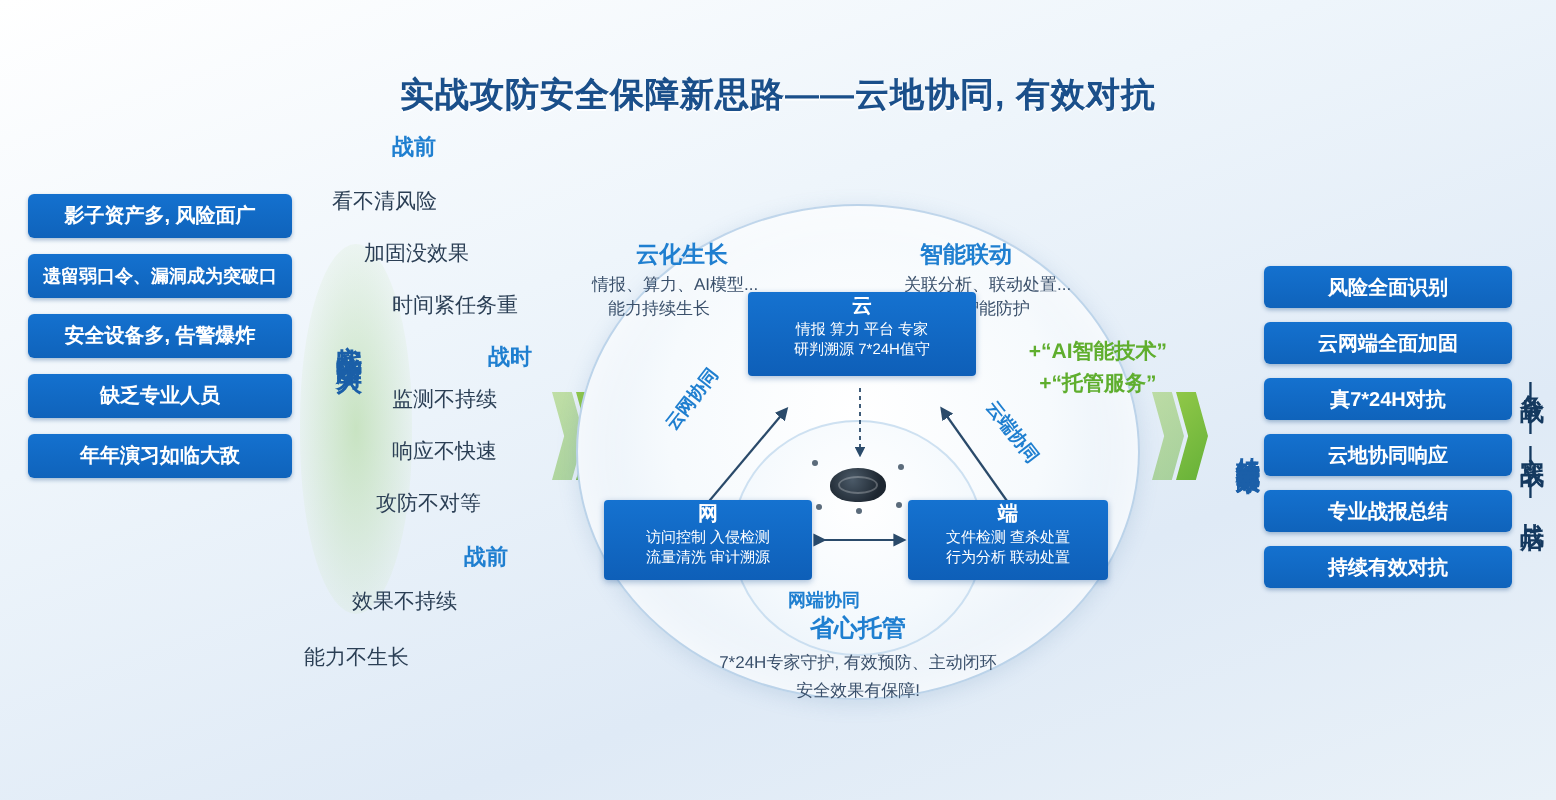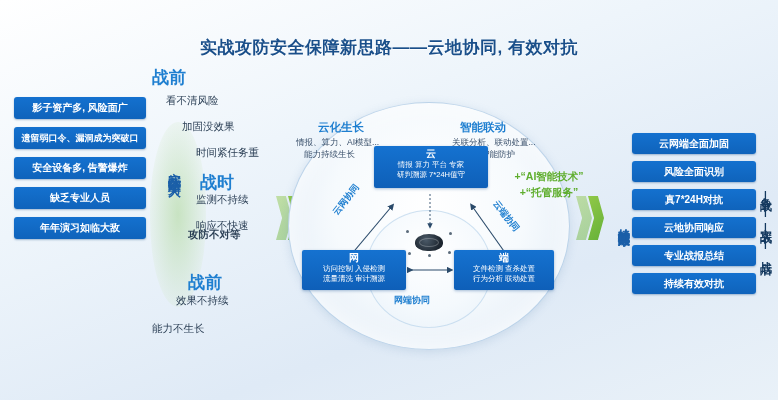--- a/index.html
+++ b/index.html
@@ -28,21 +28,21 @@
     display: flex; align-items: center; justify-content: center;
     box-shadow: 0 1px 2px rgba(13,70,130,.35);
     white-space: nowrap;
   }
   #right-boxes { position: absolute; left: 632px; top: 133px; width: 124px; }
   #right-boxes .pill { height: 21px; margin-bottom: 7px; font-size: 10px; }
 
   
   #phase-col { position: absolute; left: 152px; top: 66px; width: 126px; height: 290px; }
   .phase-head {
-    position: absolute; font-size: 17px; font-weight: bold; color: #1f7fd0;
+    position: absolute; font-size: 11px; font-weight: bold; color: #1f7fd0; margin-left: 44px;
   }
   .phase-item {
     position: absolute; font-size: 10.5px; color: #2b3f55; white-space: nowrap;
   }
   
   #stress-label {
     position: absolute; left: 161px; top: 162px;
     width: 20px; font-size: 13px; font-weight: bold; color: #1b5fa8;
     writing-mode: vertical-rl; letter-spacing: 2px; line-height: 1;
     text-align: center;
@@ -178,21 +178,21 @@
 
   <div id="phase-col">
     <div class="phase-head" style="left:0px;  top:0px;">战前</div>
     <div class="phase-item" style="left:14px; top:28px;">看不清风险</div>
     <div class="phase-item" style="left:30px; top:54px;font-family:Liberation Mono, monospace;">加固没效果</div>
     <div class="phase-item" style="left:44px; top:80px;text-align:right;">时间紧任务重</div>
 
     <div class="phase-head" style="left:48px; top:105px;">战时</div>
     <div class="phase-item" style="left:44px; top:127px;">监测不持续</div>
     <div class="phase-item" style="left:44px; top:153px;">响应不快速</div>
-    <div class="phase-item" style="left:36px; top:162px;font-weight:bold;">攻防不对等</div>
+    <div class="phase-item" style="left:36px; top:179px;">攻防不对等</div>
 
     <div class="phase-head" style="left:36px; top:205px;">战前</div>
     <div class="phase-item" style="left:24px; top:228px;">效果不持续</div>
     <div class="phase-item" style="left:0px;  top:256px;">能力不生长</div>
   </div>
 
   <div class="chev" id="chev-left">
     <span class="s1"></span>
       <span class="s2"></span>
   </div>
@@ -248,30 +248,35 @@
     <div id="brain">
       <div id="brain-core"></div>
       <div class="brain-dot" style="left:0px;  top:0px;"></div>
       <div class="brain-dot" style="left:43px; top:2px;"></div>
       <div class="brain-dot" style="left:2px;  top:22px;"></div>
       <div class="brain-dot" style="left:42px; top:21px;"></div>
       <div class="brain-dot" style="left:22px; top:24px;"></div>
     </div>
   </div>
 
+  <div id="hosting">
+    <div class="h-title">省心托管</div>
+    <div class="h-line">7*24H专家守护, 有效预防、主动闭环</div>
+    <div class="h-line">安全效果有保障!</div>
+  </div>
 
   <div id="plus-text">
     <div>+“AI智能技术”</div>
     <div>+“托管服务”</div>
   </div>
 
   <div id="effect-label">持续对抗的防守效果</div>
   <div id="right-boxes">
+    <div class="pill">风险全面识别</div>
     <div class="pill">云网端全面加固</div>
-    <div class="pill">风险全面识别</div>
     <div class="pill">真7*24H对抗</div>
     <div class="pill">云地协同响应</div>
     <div class="pill">专业战报总结</div>
     <div class="pill">持续有效对抗</div>
   </div>
   <div id="stage-label">备战——实战——战后</div>
 
 </div>
 
 </body></html>

